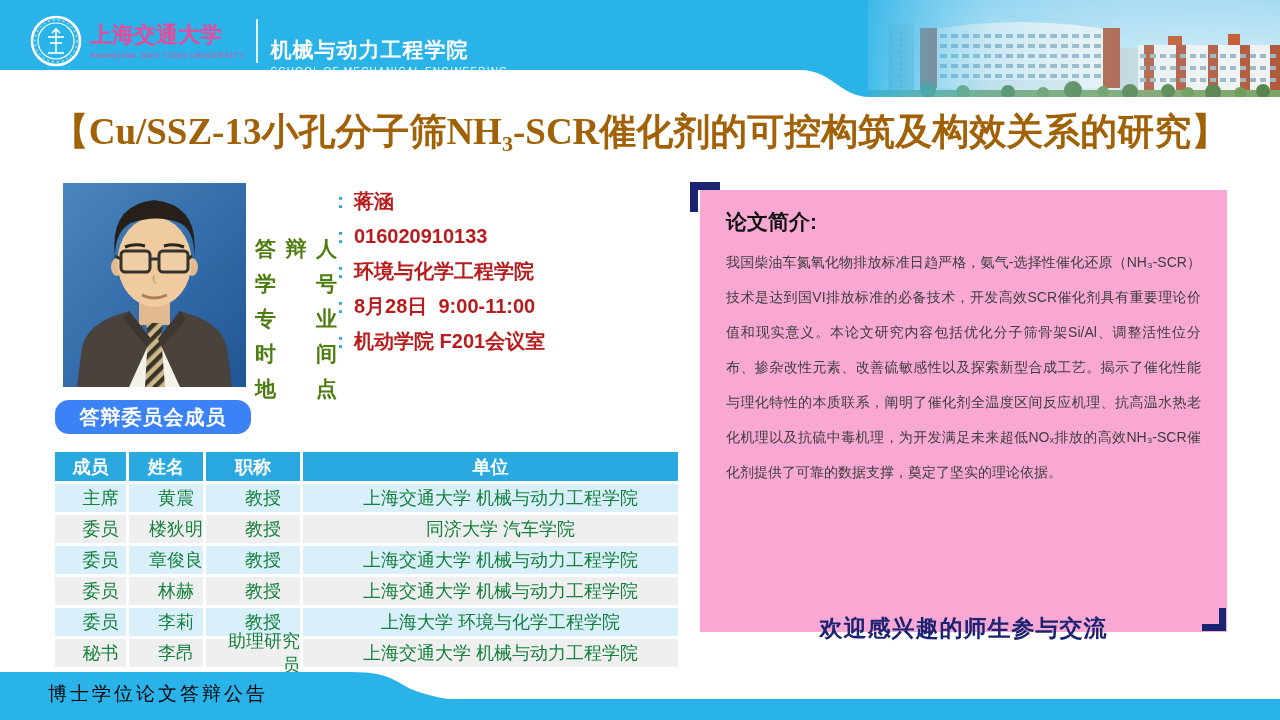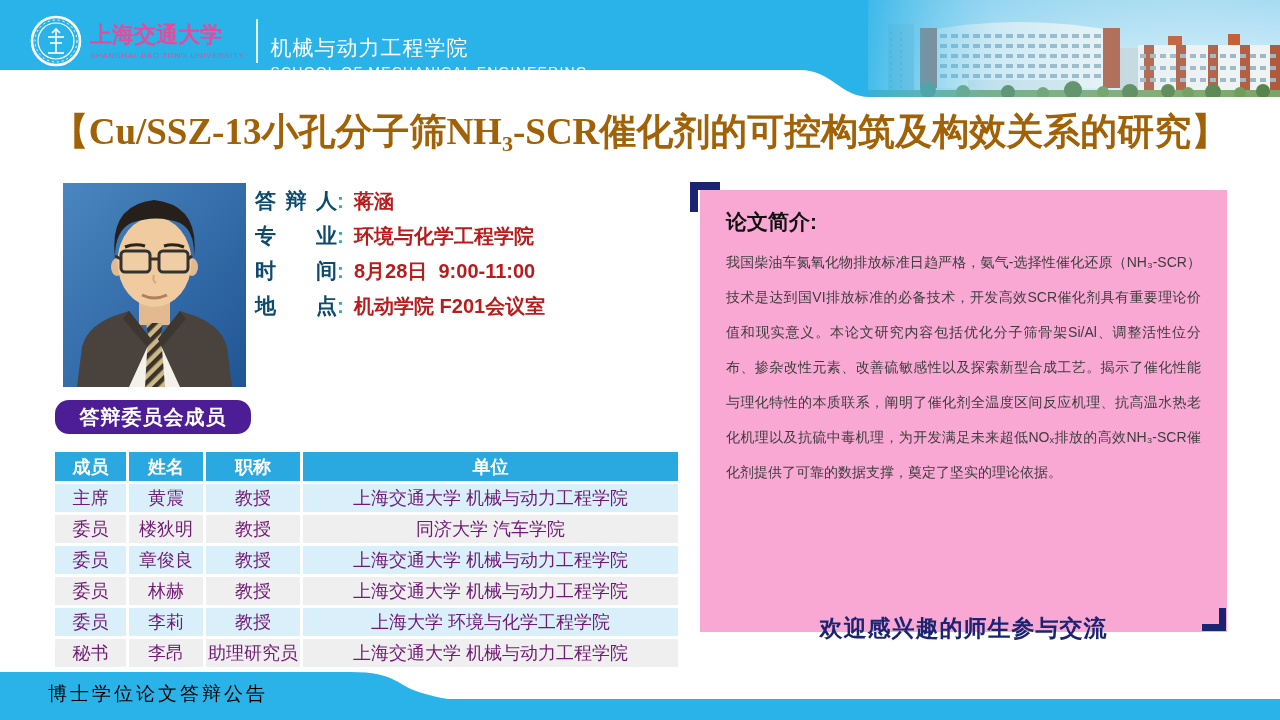--- a/index.html
+++ b/index.html
@@ -16,59 +16,59 @@
   .campus { position:absolute; left:868px; top:0; width:412px; height:97px; }
   .campus svg { display:block; width:100%; height:100%; }
 
   .logo-block { position:absolute; left:30px; top:13px; height:56px; display:flex; align-items:center; }
   .emblem { width:52px; height:52px; }
   .univ-txt { margin-left:8px; color:#ec4899; }
   .univ-cn { font-size:22px; font-weight:bold; letter-spacing:0px; line-height:26px; }
   .univ-en { font-size:8px; letter-spacing:.6px; margin-top:3px; }
   .hdr-divider { width:2px; height:44px; background:rgba(255,255,255,.85); margin:0 12px 0 12px; }
   .school-txt { color:#fff; }
-  .school-cn { font-size:21px; font-weight:normal; letter-spacing:1px; line-height:26px;margin-top:32px; }
-  .school-en { font-size:14px; letter-spacing:1.2px; margin-top:3px; }
+  .school-cn { font-size:21px; font-weight:bold; letter-spacing:1px; line-height:26px;margin-top:32px; }
+  .school-en { font-size:10px; letter-spacing:1.2px; margin-top:3px; }
 
   
   .main-title {
     position:absolute; left:0; top:107px; width:1280px; text-align:center;
     font-family:"Liberation Serif", serif; font-weight:bold;
     font-size:37px; color:#a16207; letter-spacing:0px; white-space:nowrap;
   }
 
   
   .portrait { position:absolute; left:63px; top:183px; width:183px; height:204px; }
   .portrait svg { display:block; width:100%; height:100%; }
 
   
   .info { position:absolute; left:255px; top:186px; width:430px; }
   .info-row { height:35px; line-height:30px; white-space:nowrap; }
   .info-label {
-    display:inline-block; width:82px; font-weight:bold; font-size:21px; color:#0c4a6e;
-    text-align:justify; text-align-last:justify; vertical-align:top;
+    display:inline-block; width:82px; font-weight:bold; font-size:21px; color:#4d7c0f;
+    text-align:justify; text-align-last:justify; vertical-align:top;margin-top:48px;
   }
   .info-colon { font-weight:bold; font-size:21px; color:#29A9E0; }
   .info-value { font-weight:bold; font-size:20px; color:#b91c1c; margin-left:10px; white-space:pre; }
 
   
   .badge {
     position:absolute; left:55px; top:400px; width:196px; height:34px;
-    background:#4c1d95; border-radius:14px; color:#fff; font-weight:bold; font-size:20px;
+    background:#3b82f6; border-radius:14px; color:#fff; font-weight:bold; font-size:20px;
     display:flex; align-items:center; justify-content:center; letter-spacing:1px;
   }
 
   
   .tbl {
     position:absolute; left:55px; top:452px; width:623px;
     display:grid; grid-template-columns:71px 74px 94px 375px; gap:3px; background:#fff;text-align:right;
   }
   .tbl .cell { display:flex; align-items:center; justify-content:center; font-size:18px; }
   .tbl .th { height:29px; background:#29A9E0; color:#fff; font-weight:bold; }
-  .tbl .td { height:28px; color:#701a75; }
+  .tbl .td { height:28px; color:#15803d;padding-left:20px; }
   .tbl .row-a { background:#D9F0FB; }
   .tbl .row-b { background:#EFEFEF; }
 
   
   .panel {
     position:absolute; left:700px; top:190px; width:527px; height:442px;
     background:#f9a8d4; overflow:hidden; padding:18px 26px 0 26px;
   }
   .panel-heading { font-size:21px; font-weight:bold; color:#111; margin-bottom:9px; }
   .panel-body { font-size:14px; line-height:35px; color:#3D3D3D; text-align:justify; }
@@ -249,20 +249,23 @@
     <path d="M91,92 Q89,98 93,100" stroke="#D6A87C" stroke-width="2" fill="none"></path>
     <path d="M79,112 Q91,118 104,112" stroke="#B07F5C" stroke-width="3" fill="none"></path>
   </svg>
 </div>
 
 <div class="info">
   <div class="info-row">
     <span class="info-label">答辩人</span><span class="info-colon">:</span><span class="info-value">蒋涵</span>
   </div>
   <div class="info-row">
+    <span class="info-label">学号</span><span class="info-colon">:</span><span class="info-value">016020910133</span>
+  </div>
+  <div class="info-row">
     <span class="info-label">专业</span><span class="info-colon">:</span><span class="info-value">环境与化学工程学院</span>
   </div>
   <div class="info-row">
     <span class="info-label">时间</span><span class="info-colon">:</span><span class="info-value">8月28日  9:00-11:00</span>
   </div>
   <div class="info-row">
     <span class="info-label">地点</span><span class="info-colon">:</span><span class="info-value">机动学院 F201会议室</span>
   </div>
 </div>
 

